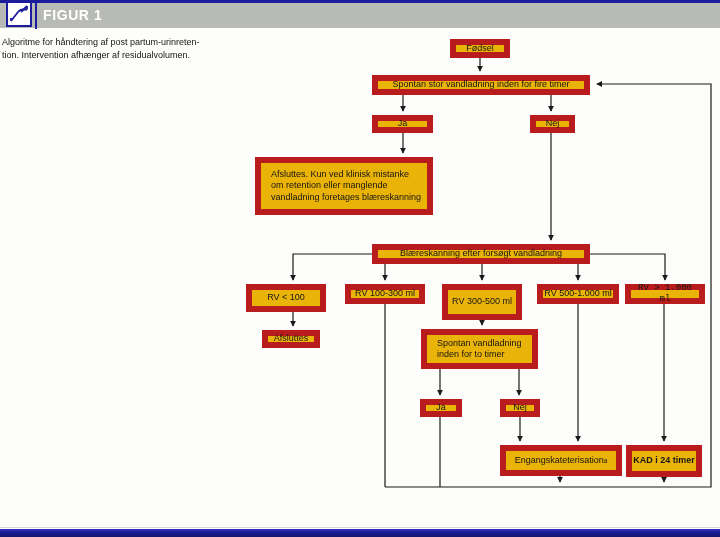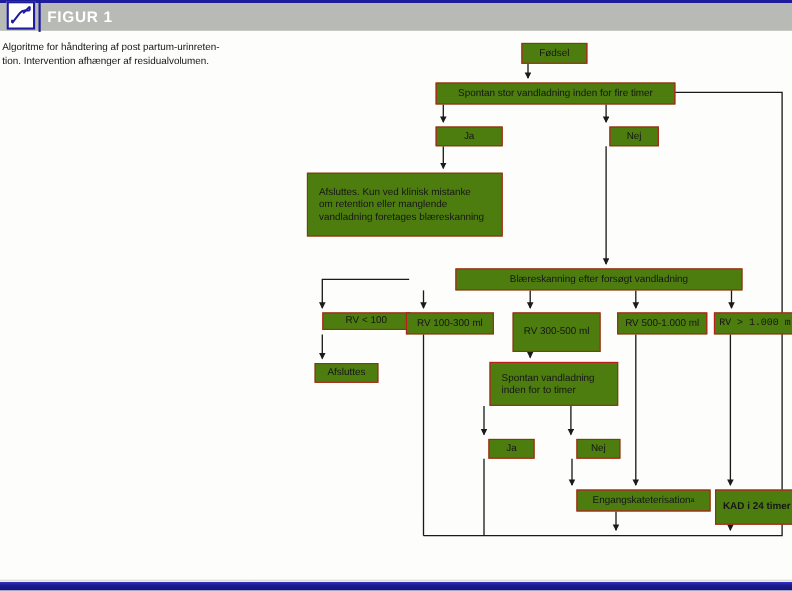--- a/index.html
+++ b/index.html
@@ -10,23 +10,23 @@
   .header-bar{position:absolute;left:0;top:3px;width:720px;height:25px;background:#b8bbb5;}
   .icon-box{position:absolute;left:6px;top:1px;width:26px;height:26px;background:#ffffff;
             border:2px solid #1c1c9c;box-sizing:border-box;}
   .icon-box svg{display:block;width:100%;height:100%;}
   .header-divider{position:absolute;left:35px;top:0;width:2px;height:29px;background:#1c1c9c;}
   .figur-label{position:absolute;left:43px;top:3px;height:25px;line-height:25px;
                color:#ffffff;font-size:14px;font-weight:bold;letter-spacing:0.6px;}
   
   .caption{position:absolute;left:2px;top:36px;font-size:9px;line-height:12.5px;color:#141414;}
   
-  .node{position:absolute;background:#4d7c0f;border:1px solid #b91c1c;box-sizing:border-box;
+  .node{position:absolute;background:#eab308;border:6px solid #b91c1c;box-sizing:border-box;
         color:#161616;font-size:9px;line-height:11.5px;display:flex;align-items:center;
-        justify-content:center;text-align:center;white-space:pre-line;z-index:2;margin-left:24px;}
+        justify-content:center;text-align:center;white-space:pre-line;z-index:2;}
   .node.left-align{justify-content:flex-start;text-align:left;padding-left:10px;padding-right:4px;}
   .node.bold{font-weight:bold;}
   .node sup{font-size:6.5px;line-height:0;}
   
   #connectors{position:absolute;left:0;top:0;width:720px;height:537px;z-index:1;pointer-events:none;}
   
   .footnotes{position:absolute;left:246px;top:491px;font-size:9px;line-height:15.5px;color:#141414;}
   
   .bottom-sep{position:absolute;left:0;top:527px;width:720px;height:1px;background:#d9d9d3;}
   .bottom-bar{position:absolute;left:0;top:529px;width:720px;height:8px;
@@ -90,42 +90,42 @@
   <div class="node" style="left:372px;top:75px;width:218px;height:20px;">Spontan stor vandladning inden for fire timer</div>
 
   <div class="node" style="left:372px;top:115px;width:61px;height:18px;">Ja</div>
 
   <div class="node" style="left:530px;top:115px;width:45px;height:18px;">Nej</div>
 
   <div class="node left-align" style="left:255px;top:157px;width:178px;height:58px;">Afsluttes. Kun ved klinisk mistanke
 om retention eller manglende
 vandladning foretages blæreskanning</div>
 
-  <div class="node" style="left:390px;top:244px;width:261px;height:20px;">Blæreskanning efter forsøgt vandladning</div>
+  <div class="node" style="left:372px;top:244px;width:218px;height:20px;">Blæreskanning efter forsøgt vandladning</div>
 
-  <div class="node" style="left:269px;top:284px;width:80px;height:16px;">RV &lt; 100</div>
+  <div class="node" style="left:246px;top:284px;width:80px;height:28px;">RV &lt; 100</div>
 
   <div class="node" style="left:345px;top:284px;width:80px;height:20px;">RV 100-300 ml</div>
 
   <div class="node" style="left:442px;top:284px;width:80px;height:36px;">RV 300-500 ml</div>
 
   <div class="node" style="left:537px;top:284px;width:82px;height:20px;">RV 500-1.000 ml</div>
 
   <div class="node" style="left:625px;top:284px;width:80px;height:20px;font-family:Liberation Mono, monospace;">RV &gt; 1.000 ml</div>
 
   <div class="node" style="left:262px;top:330px;width:58px;height:18px;">Afsluttes</div>
 
   <div class="node left-align" style="left:421px;top:329px;width:117px;height:40px;">Spontan vandladning
 inden for to timer</div>
 
   <div class="node" style="left:420px;top:399px;width:42px;height:18px;">Ja</div>
 
   <div class="node" style="left:500px;top:399px;width:40px;height:18px;">Nej</div>
 
-  <div class="node" style="left:500px;top:445px;width:122px;height:20px;">
+  <div class="node" style="left:500px;top:445px;width:122px;height:31px;">
     <span>Engangskateterisation</span><sup>a</sup>
   </div>
 
   <div class="node bold" style="left:626px;top:445px;width:76px;height:32px;">KAD i 24 timer</div>
 
 
   <div class="bottom-sep"></div>
   <div class="bottom-bar"></div>
 
 </div>

